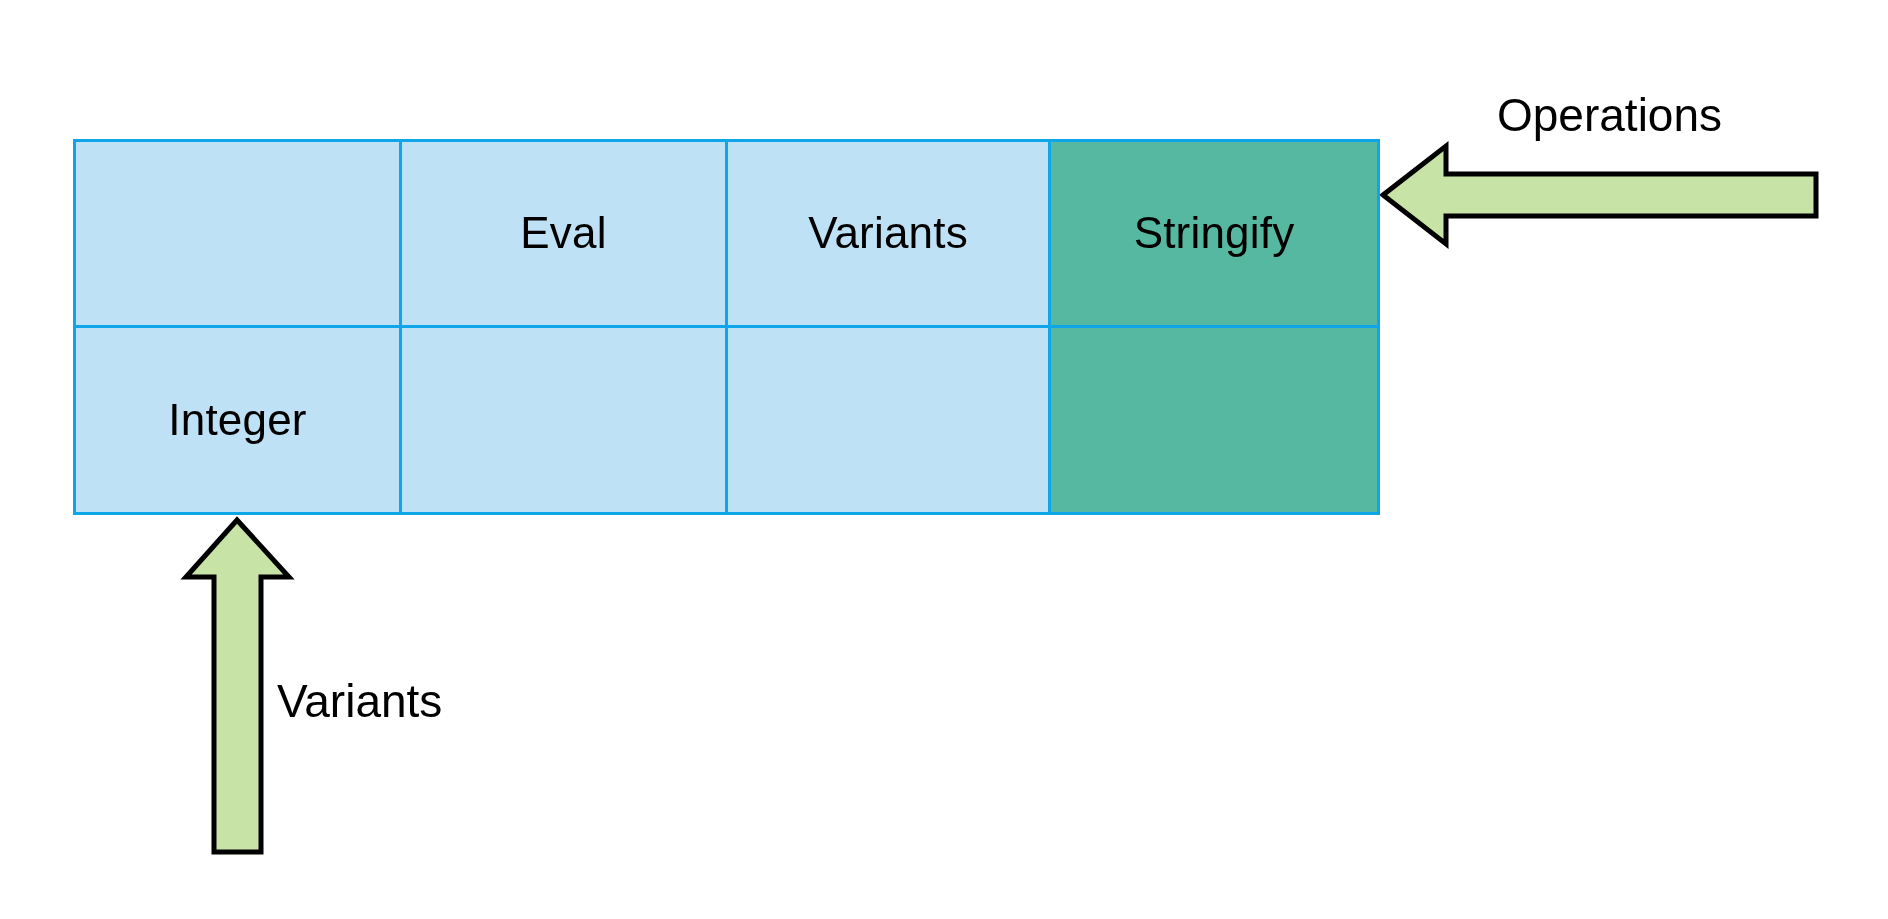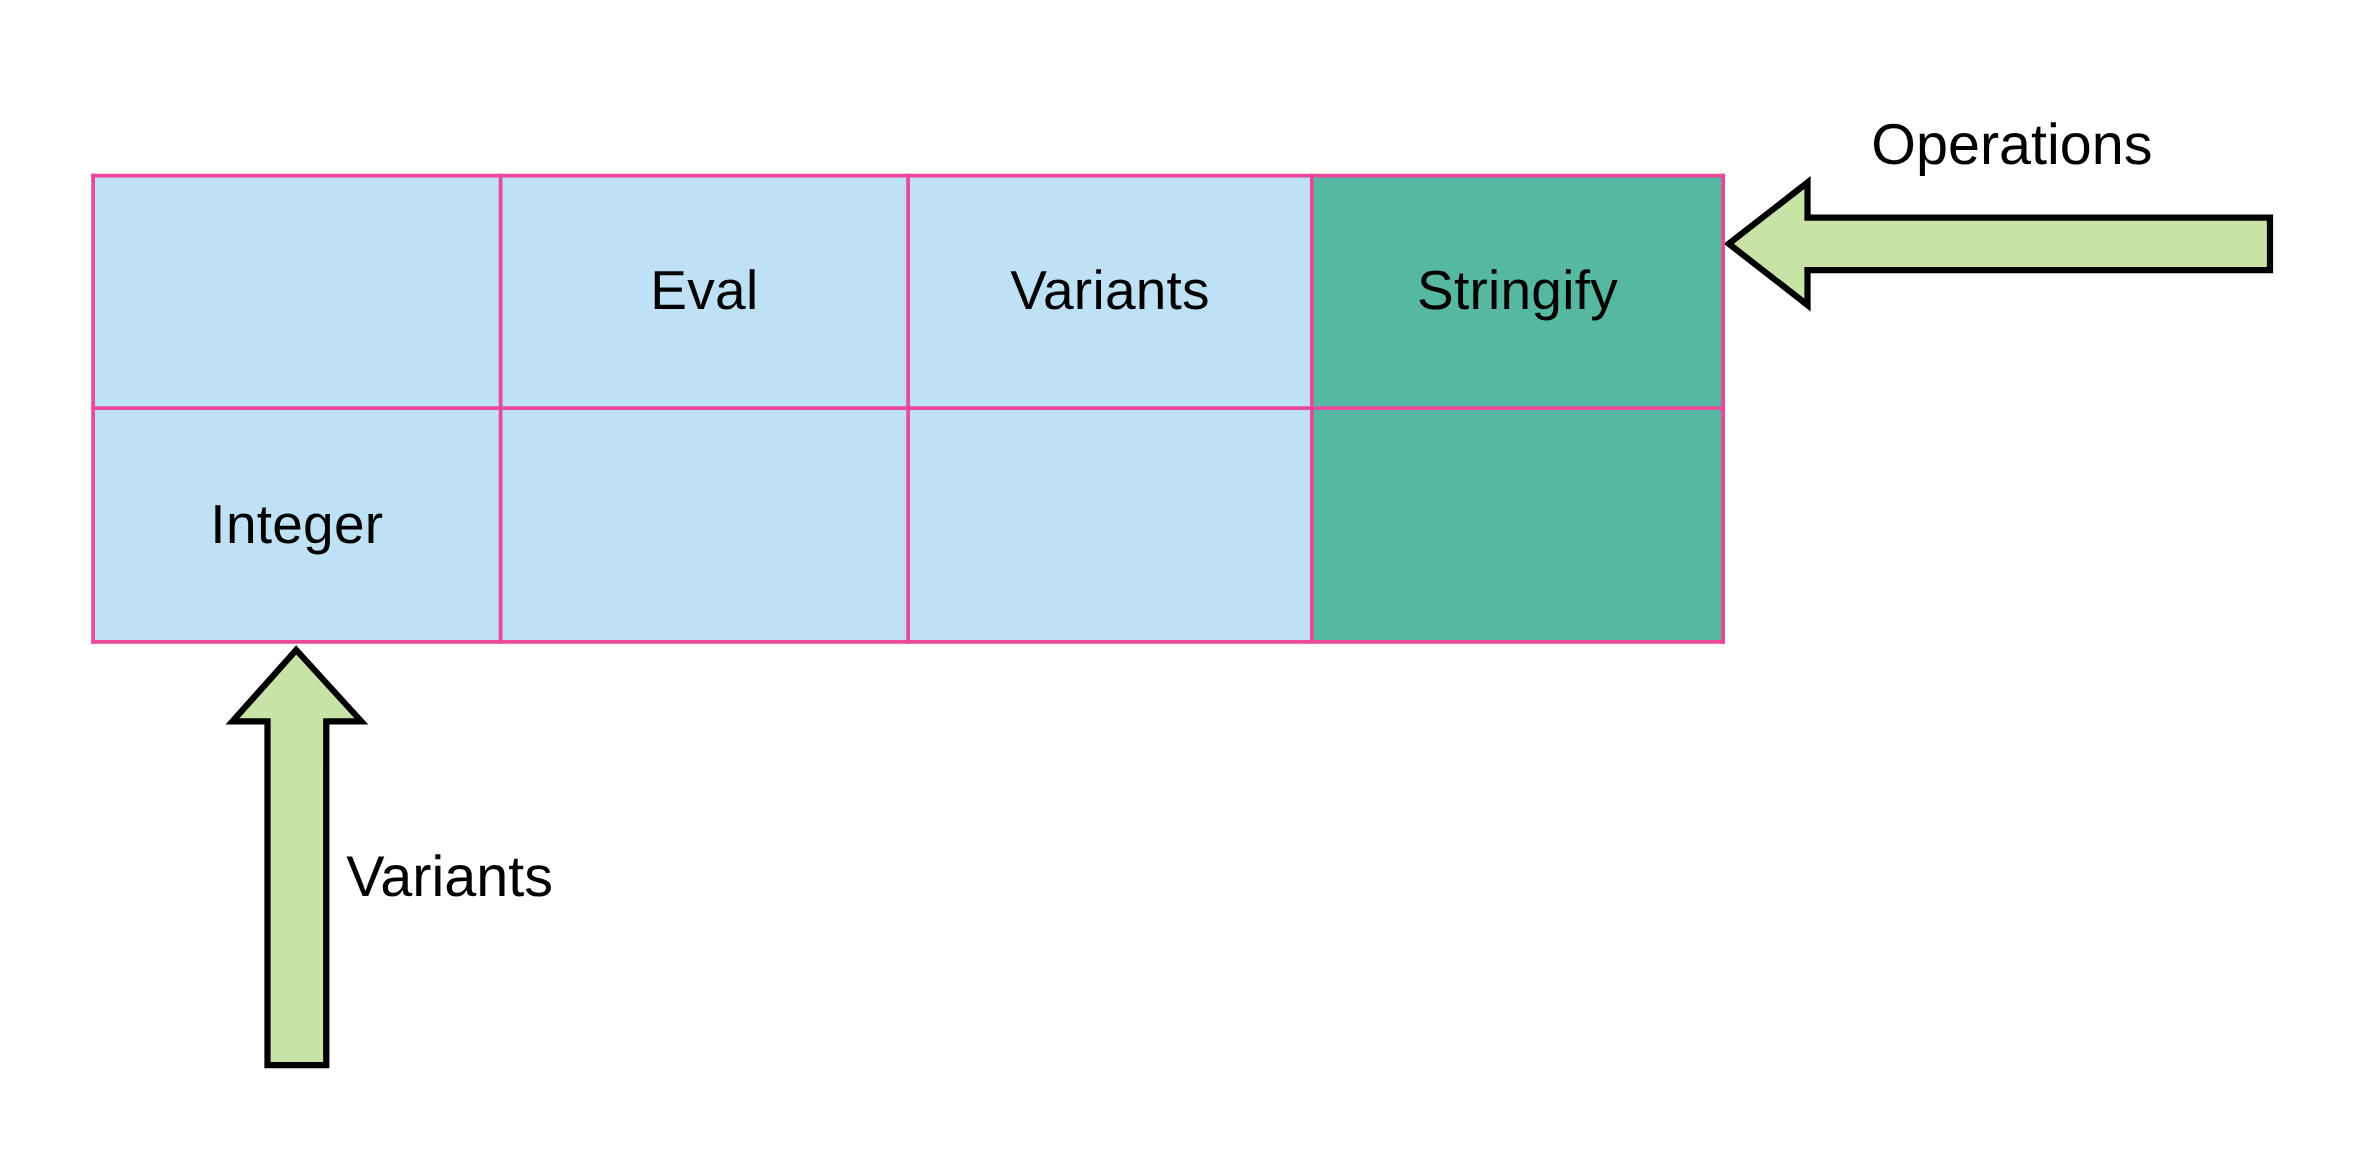--- a/index.html
+++ b/index.html
@@ -26,21 +26,21 @@
   .matrix {
     position: absolute;
     left: 73px;
     top: 139px;
     width: 1304px;
     height: 376px;
     border-collapse: collapse;
     table-layout: fixed;
   }
   .matrix td {
-    border: 3px solid #ec4899;
+    border: 3px solid #0ea5e9;
     padding: 0;
     text-align: center;
     vertical-align: middle;
     font-size: 44px;
     font-weight: 400;
     line-height: 1;
     letter-spacing: 0.2px;
     color: #000000;
     background: #bfe1f5;
   }

